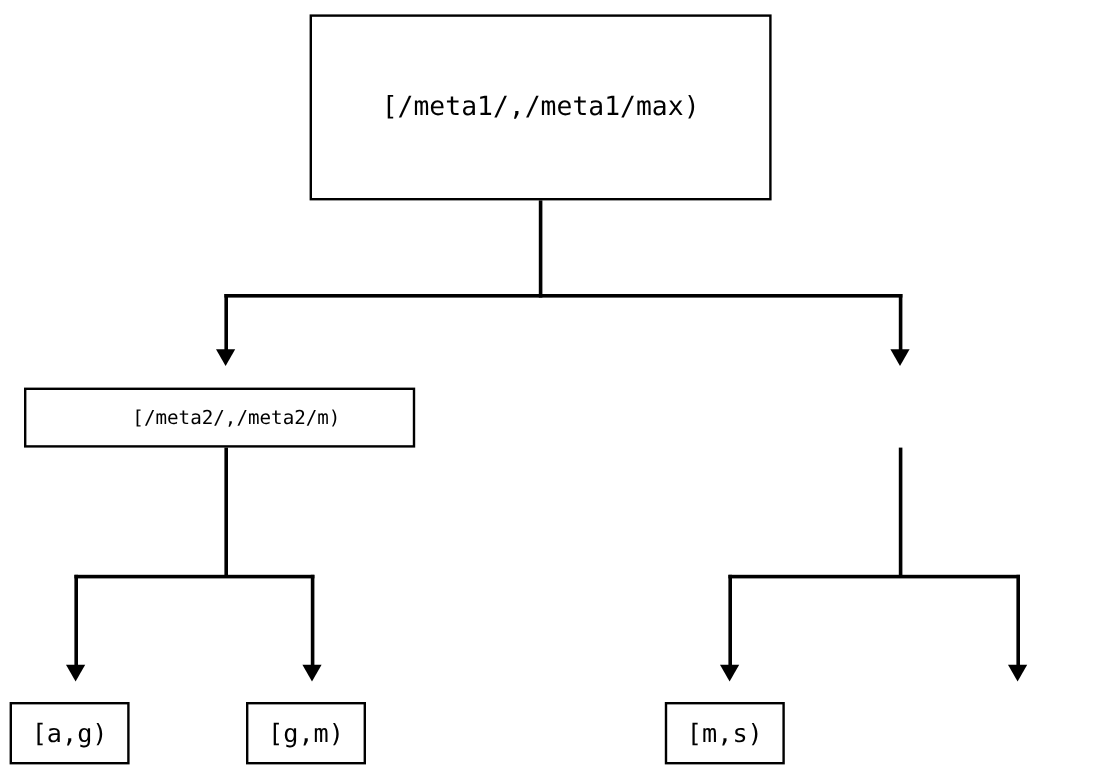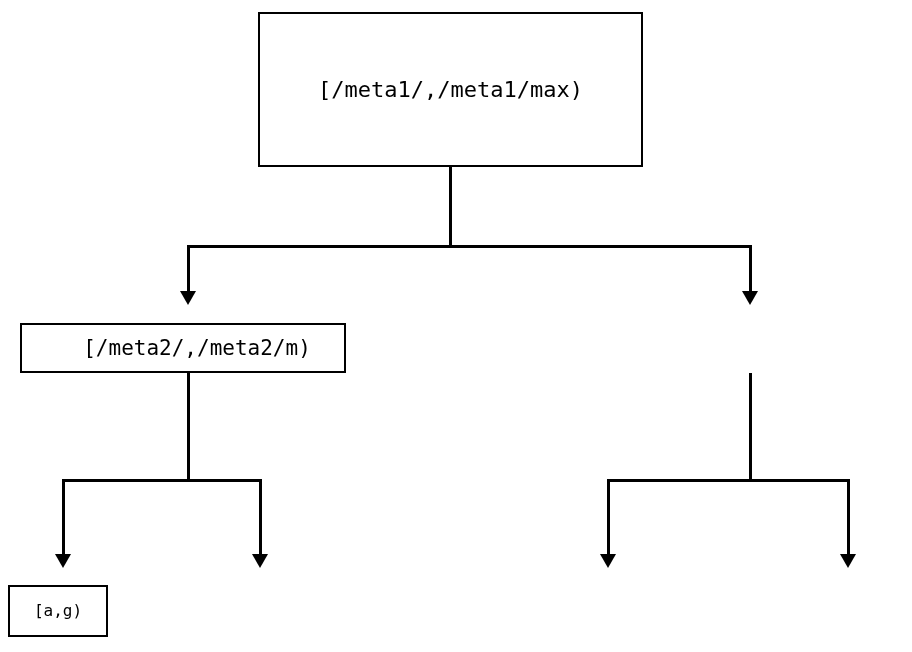--- a/index.html
+++ b/index.html
@@ -28,22 +28,22 @@
     justify-content: center;
     color: #000000;
     white-space: pre;
   }
   .node-label {
     display: block;
     line-height: 1;
     letter-spacing: 0px;
   }
   .node-root .node-label { font-size: 22px; }
-  .node-mid .node-label  { font-size: 21px; margin-left: 28px; }
-  .node-leaf .node-label { font-size: 16px; }
+  .node-mid .node-label  { font-size: 16px; margin-left: 28px; }
+  .node-leaf .node-label { font-size: 21px; }
 
   .edge-v {
     position: absolute;
     width: 3px;
     background: #000000;
   }
   .edge-h {
     position: absolute;
     height: 3px;
     background: #000000;
@@ -89,16 +89,22 @@
   <div class="edge-h" style="left:607px; top:479px; width:243px;"></div>
   <div class="edge-v" style="left:607px; top:479px; height:78px;"></div>
   <div class="arrow-head" style="left:600px; top:554px;"></div>
   <div class="edge-v" style="left:847px; top:479px; height:78px;"></div>
   <div class="arrow-head" style="left:840px; top:554px;"></div>
 
   <div class="node-box node-leaf" style="left:8px; top:585px; width:100px; height:52px;">
     <span class="node-label">[a,g)</span>
   </div>
 
+  <div class="node-box node-leaf" style="left:205px; top:585px; width:100px; height:52px;">
+    <span class="node-label">[g,m)</span>
+  </div>
 
+  <div class="node-box node-leaf" style="left:554px; top:585px; width:100px; height:52px;">
+    <span class="node-label">[m,s)</span>
+  </div>
 
 
 </div>
 
 </body></html>

